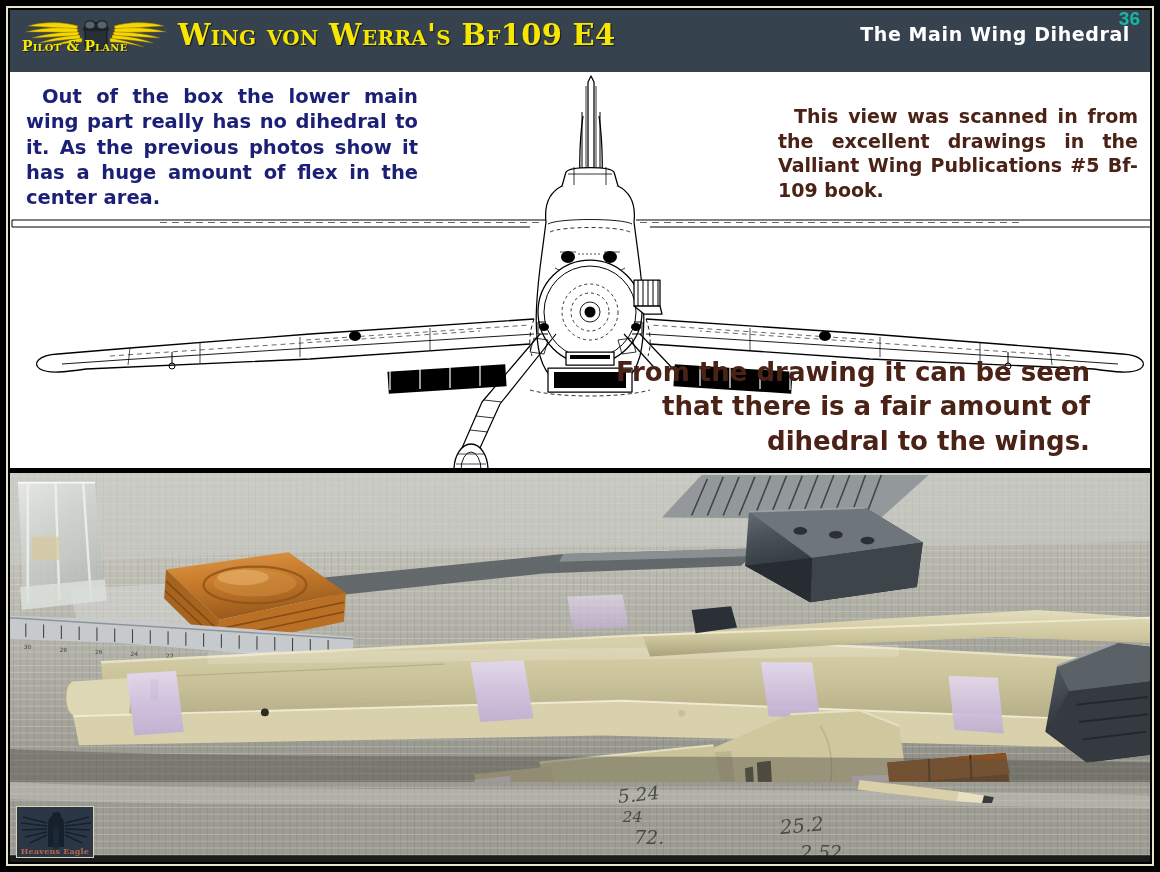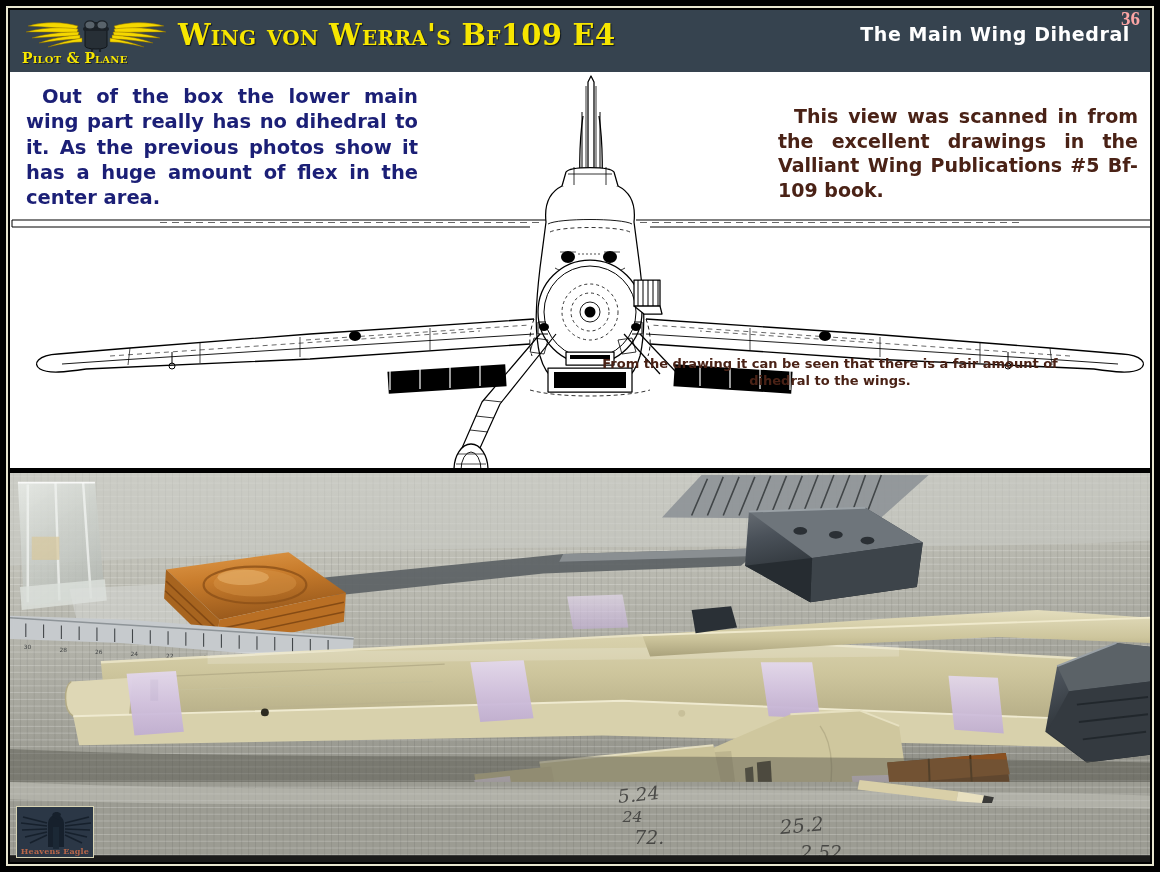--- a/index.html
+++ b/index.html
@@ -40,21 +40,21 @@
   }
 
   
   #logo {
     position: absolute;
     left: 6px; top: 0px;
     width: 160px; height: 62px;
   }
   #logo-wings { position:absolute; left:0; top:2px; width:160px; height:40px; }
   #logo-text {
-    position: absolute; left: 6px; top: 40px;
+    position: absolute; left: 6px; top: 28px;
     color: #f7e600;
     font-family: "DejaVu Serif", serif;
     font-weight: bold;
     font-size: 14px;
     letter-spacing: 0.2px;
     font-variant: small-caps;
     text-shadow: 1px 1px 0 #1a2128;
     white-space: nowrap;
   }
 
@@ -77,22 +77,22 @@
     color: #ffffff;
     font-family: "DejaVu Sans", sans-serif;
     font-weight: bold;
     font-size: 19px;
     letter-spacing: 0.6px;
     white-space: nowrap;
   }
   #page-number {
     position: absolute;
     right: 10px; top: -2px;
-    color: #fca5a5;
-    font-family: Liberation Serif, serif;
+    color: #14b8a6;
+    font-family: Liberation Sans, sans-serif;
     font-weight: bold;
     font-size: 19px;
   }
 
   
   #drawing-panel {
     position: absolute;
     left: 0; top: 62px;
     width: 100%; height: 396px;
     background: #ffffff;
@@ -116,22 +116,22 @@
   #note-right {
     right: 12px; top: 32px; width: 360px;
     color: #4a2216;
     font-size: 19px;
     text-align: justify;
     text-indent: 16px;
   }
   #note-bottom {
     left: 560px; top: 283px; width: 520px;
     color: #4a2216;
-    font-size: 13px;
-    text-align: center;
+    font-size: 26px;
+    text-align: right;
     line-height: 1.32;
   }
 
   #aircraft-drawing {
     position: absolute;
     left: 0; top: 0;
     width: 1160px; height: 396px;
   }
 
   

